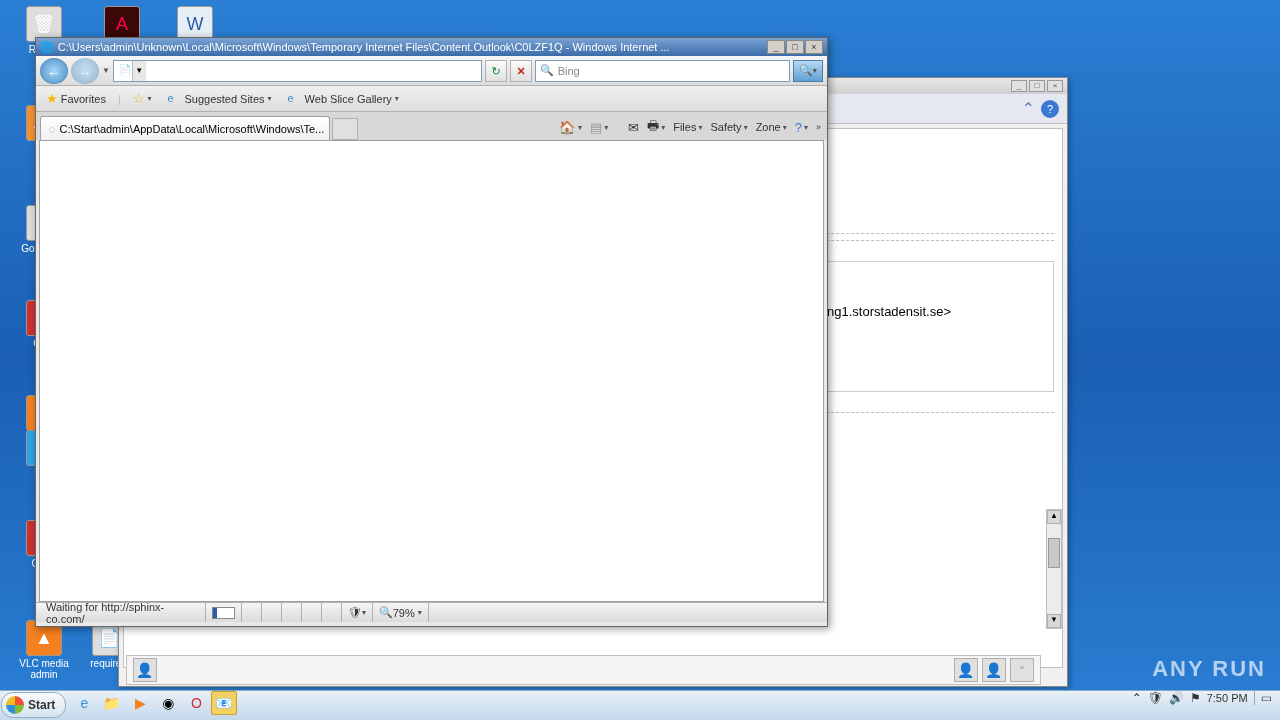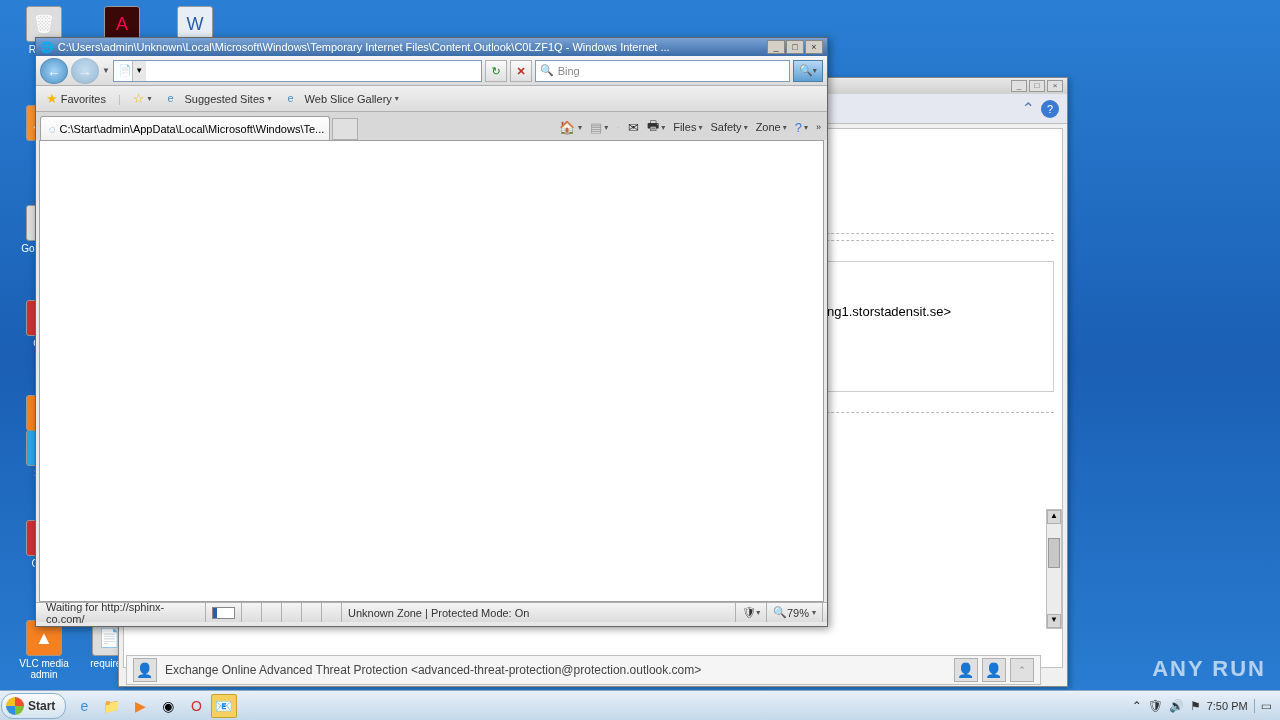--- a/index.html
+++ b/index.html
@@ -58,21 +58,21 @@
 .dashed { border-top: 1px dashed #bbb; margin: 6px 0; }
 .msg-area { border: 1px solid #ccc; background: white; padding: 12px; font-size: 13px; margin-top: 20px; }
 .scroll-strip { position: absolute; right: 0; top: 380px; width: 16px; height: 120px; background: #ececec; border: 1px solid #c0c0c0; }
 .scroll-strip .thumb { background: #c8c8c8; border: 1px solid #999; height: 30px; margin: 14px 1px; }
 .scroll-strip .ar { height: 14px; background: #d8d8d8; border: 1px solid #b0b0b0; font-size: 8px; text-align: center; }
 
 .bottom-strip { position: absolute; left: 126px; top: 655px; width: 915px; height: 30px; background: #f5f5f5; border: 1px solid #c0c0c0; display: flex; align-items: center; padding: 0 6px; font-size: 12px; color: #444; gap: 8px; }
 .avatar-sq { width: 24px; height: 24px; background: #e0e0e0; border: 1px solid #b0b0b0; display: flex; align-items: center; justify-content: center; font-size: 14px; color: #888; }
 
 
-.taskbar { position: absolute; bottom: 0; left: 0; right: 0; height: 30px; background: linear-gradient(to bottom, #e8f0f8, #c4d8ea); border-top: 1px solid #89a8c5; display: flex; align-items: center; }
+.taskbar { position: absolute; bottom: 0; left: 0; right: 0; height: 30px; background: linear-gradient(to bottom, #e8f0f8, #c4d8ea); border-top: 1px solid #89a8c5; display: flex; align-items: flex-start; }
 .start-btn { height: 26px; padding: 0 10px 0 4px; margin: 1px; background: linear-gradient(to bottom, #fafafa, #d4e4f0); border: 1px solid #8ab0cf; border-radius: 12px; display: flex; align-items: center; gap: 4px; font-size: 12px; font-weight: bold; color: #333; cursor: pointer; }
 .start-orb { width: 18px; height: 18px; border-radius: 50%; background: conic-gradient(#f05030 0 25%, #80c030 0 50%, #3090e0 0 75%, #f0c020 0); }
 .tb-icons { display: flex; gap: 2px; margin-left: 4px; }
 .tb-ico { width: 26px; height: 24px; border: 1px solid transparent; display: flex; align-items: center; justify-content: center; font-size: 14px; cursor: pointer; border-radius: 2px; }
 .systray { margin-left: auto; display: flex; align-items: center; gap: 6px; padding: 0 8px; font-size: 11px; color: #333; }
 .tray-ico { font-size: 12px; cursor: pointer; }
 
 .watermark { position: absolute; right: 14px; bottom: 38px; font-size: 22px; font-weight: bold; color: rgba(255,255,255,0.65); letter-spacing: 2px; display: flex; align-items: center; gap: 6px; }
 </style>
 </head>
@@ -120,21 +120,20 @@
     <div class="scroll-strip">
       <div class="ar">▲</div>
       <div class="thumb"></div>
       <div class="ar" style="position:absolute;bottom:0;left:0;right:0">▼</div>
     </div>
   </div>
 </div>
 
 <div class="bottom-strip">
   <div class="avatar-sq">👤</div>
-  <span>Exchange Online Advanced Threat Protection &lt;advanced-threat-protection@protection.outlook.com&gt;</span>
   <div style="margin-left:auto;display:flex;gap:4px">
     <div class="avatar-sq">👤</div>
     <div class="avatar-sq">👤</div>
     <div class="avatar-sq" style="font-size:9px">⌃</div>
   </div>
 </div>
 
 <div class="ie-window">
   <div class="ie-titlebar">
     <span style="margin-right:4px">🌐</span>
@@ -235,23 +234,20 @@
         <span>Waiting for http://sphinx-co.com/</span>
       </div>
     <div class="status-cell" style="width:36px">
         <div class="status-prog"></div>
       </div>
     <div class="status-cell" style="width:20px"></div>
     <div class="status-cell" style="width:20px"></div>
     <div class="status-cell" style="width:20px"></div>
     <div class="status-cell" style="width:20px"></div>
     <div class="status-cell" style="width:20px"></div>
-    <div class="status-cell" style="flex:1">
-        <span>Unknown Zone | Protected Mode: On</span>
-      </div>
     <div class="status-cell">
         <span>🛡</span>
         <span class="tiny-dd">▾</span>
       </div>
     <div class="status-cell"><span>🔍</span> <span>79%</span> &nbsp;<span class="tiny-dd">▾</span></div>
   </div>
 </div>
 
 <div class="watermark">
   <span>ANY   RUN</span>

